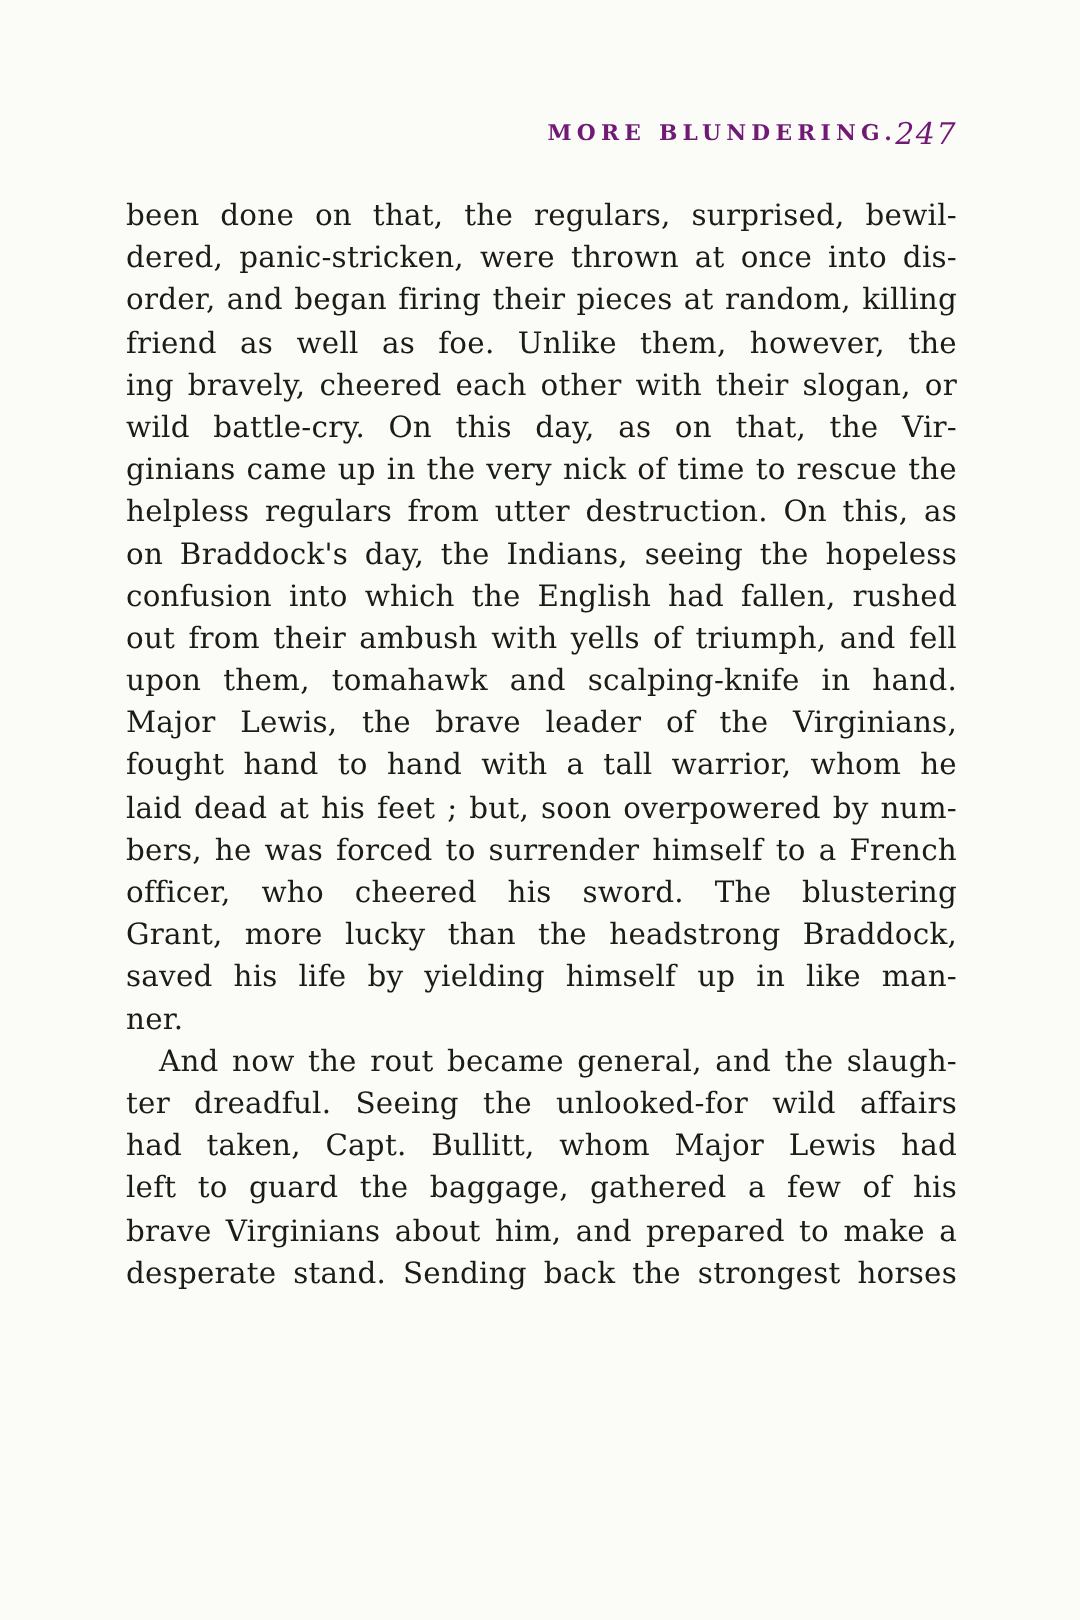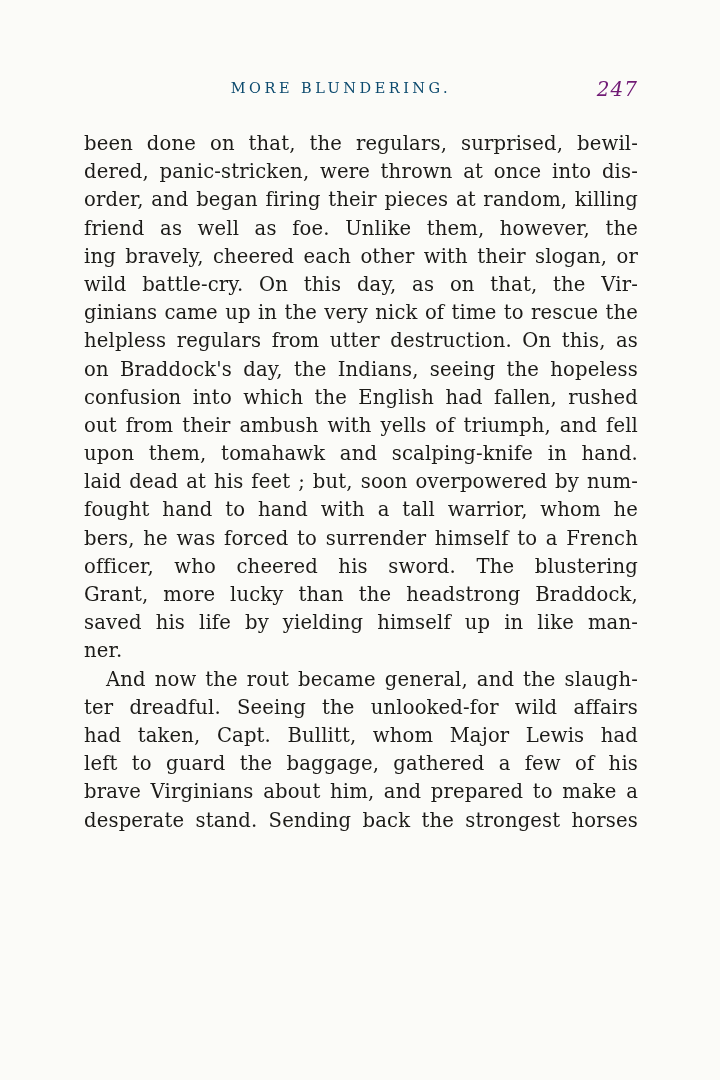--- a/index.html
+++ b/index.html
@@ -23,25 +23,25 @@
   }
   .header {
     position: relative;
     height: 24px;
     margin-bottom: 26px;
   }
   .running-head {
     position: absolute;
     left: 0;
     right: 40px;
-    text-align: center;
+    text-align: right;
     font-size: 14.5px;
     letter-spacing: 3.5px;
-    font-weight: normal;
-    color: #0c4a6e;
+    font-weight: bold;
+    color: #701a75;
   }
   .page-number {
     position: absolute;
     right: 0;
     top: -3px;
     font-size: 20px;
     letter-spacing: 1px;
     color: #701a75;
     font-style: italic;
   }
@@ -78,22 +78,23 @@
       <div class="line">order, and began firing their pieces at random, killing</div>
       <div class="line">friend as well as foe.  Unlike them, however, the</div>
       <div class="line">ing bravely, cheered each other with their slogan, or</div>
       <div class="line">wild battle-cry.  On this day, as on that, the Vir-</div>
       <div class="line">ginians came up in the very nick of time to rescue the</div>
       <div class="line">helpless regulars from utter destruction.  On this, as</div>
       <div class="line">on Braddock's day, the Indians, seeing the hopeless</div>
       <div class="line">confusion into which the English had fallen, rushed</div>
       <div class="line">out from their ambush with yells of triumph, and fell</div>
       <div class="line">upon them, tomahawk and scalping-knife in hand.</div>
+      <div class="line">Major Lewis, the brave leader of the Virginians,</div>
+      <div class="line">fought hand to hand with a tall warrior, whom he</div>
       <div class="line">laid dead at his feet ; but, soon overpowered by num-</div>
-      <div class="line">fought hand to hand with a tall warrior, whom he</div>
       <div class="line">bers, he was forced to surrender himself to a French</div>
       <div class="line">officer, who cheered his sword.  The blustering</div>
       <div class="line">Grant, more lucky than the headstrong Braddock,</div>
       <div class="line">saved his life by yielding himself up in like man-</div>
       <div class="line short">ner.</div>
       <div class="line indent">And now the rout became general, and the slaugh-</div>
       <div class="line">ter dreadful.  Seeing the unlooked-for wild affairs</div>
       <div class="line">had taken, Capt. Bullitt, whom Major Lewis had</div>
       <div class="line">left to guard the baggage, gathered a few of his</div>
       <div class="line">brave Virginians about him, and prepared to make a</div>

